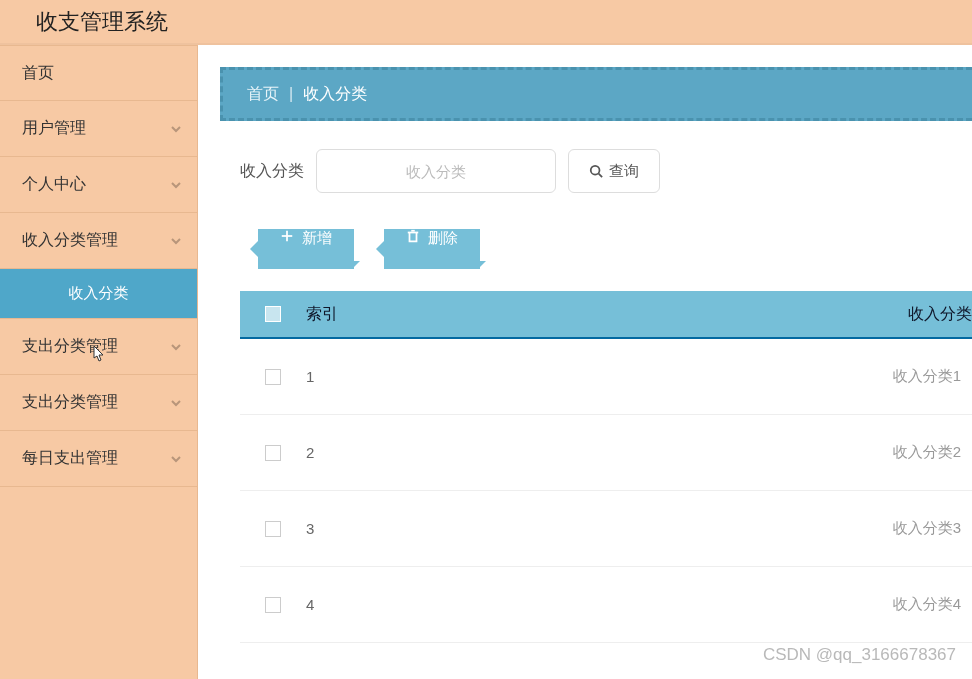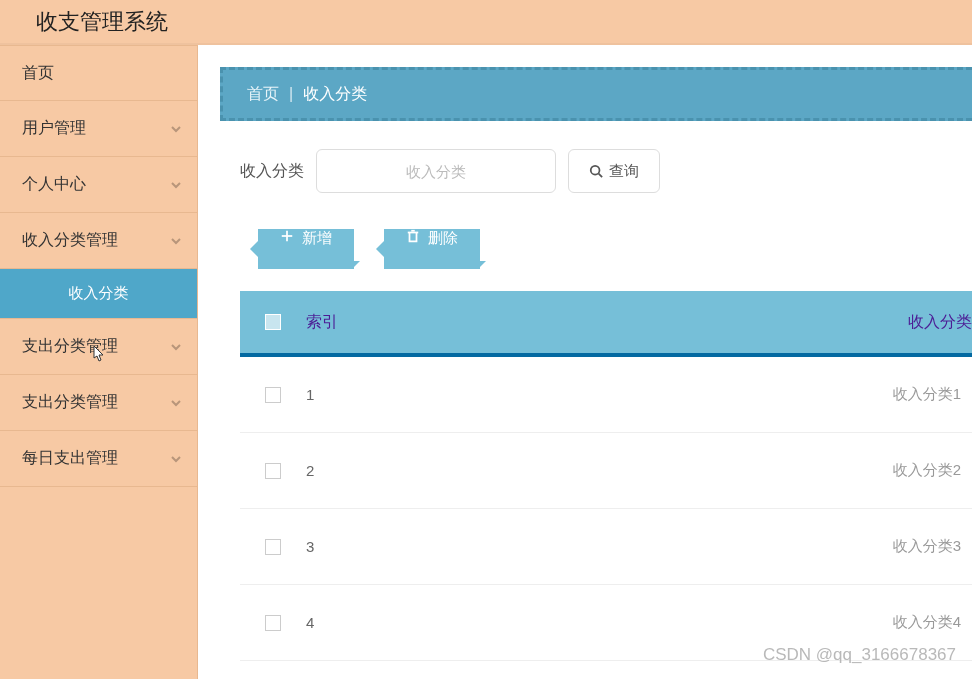--- a/index.html
+++ b/index.html
@@ -180,27 +180,27 @@
       bottom: -8px;
       width: 0;
       height: 0;
       border: 8px solid transparent;
       border-top: 8px solid #76bfd8;
     }
     .table {
       margin-left: 20px;
     }
     .thead {
-      height: 66px;
+      height: 48px;
       background: #76bfd8;
       display: flex;
       align-items: center;
-      color: #4c1d95;
+      color: #0f172a;
       font-size: 16px;
-      border-bottom: 4px solid #0369a1;
+      border-bottom: 2px solid #0369a1;
     }
     .th-check {
       width: 66px;
       display: flex;
       justify-content: center;
     }
     .th-index {
       flex: 0 0 180px;
       padding-left: 0;
     }

